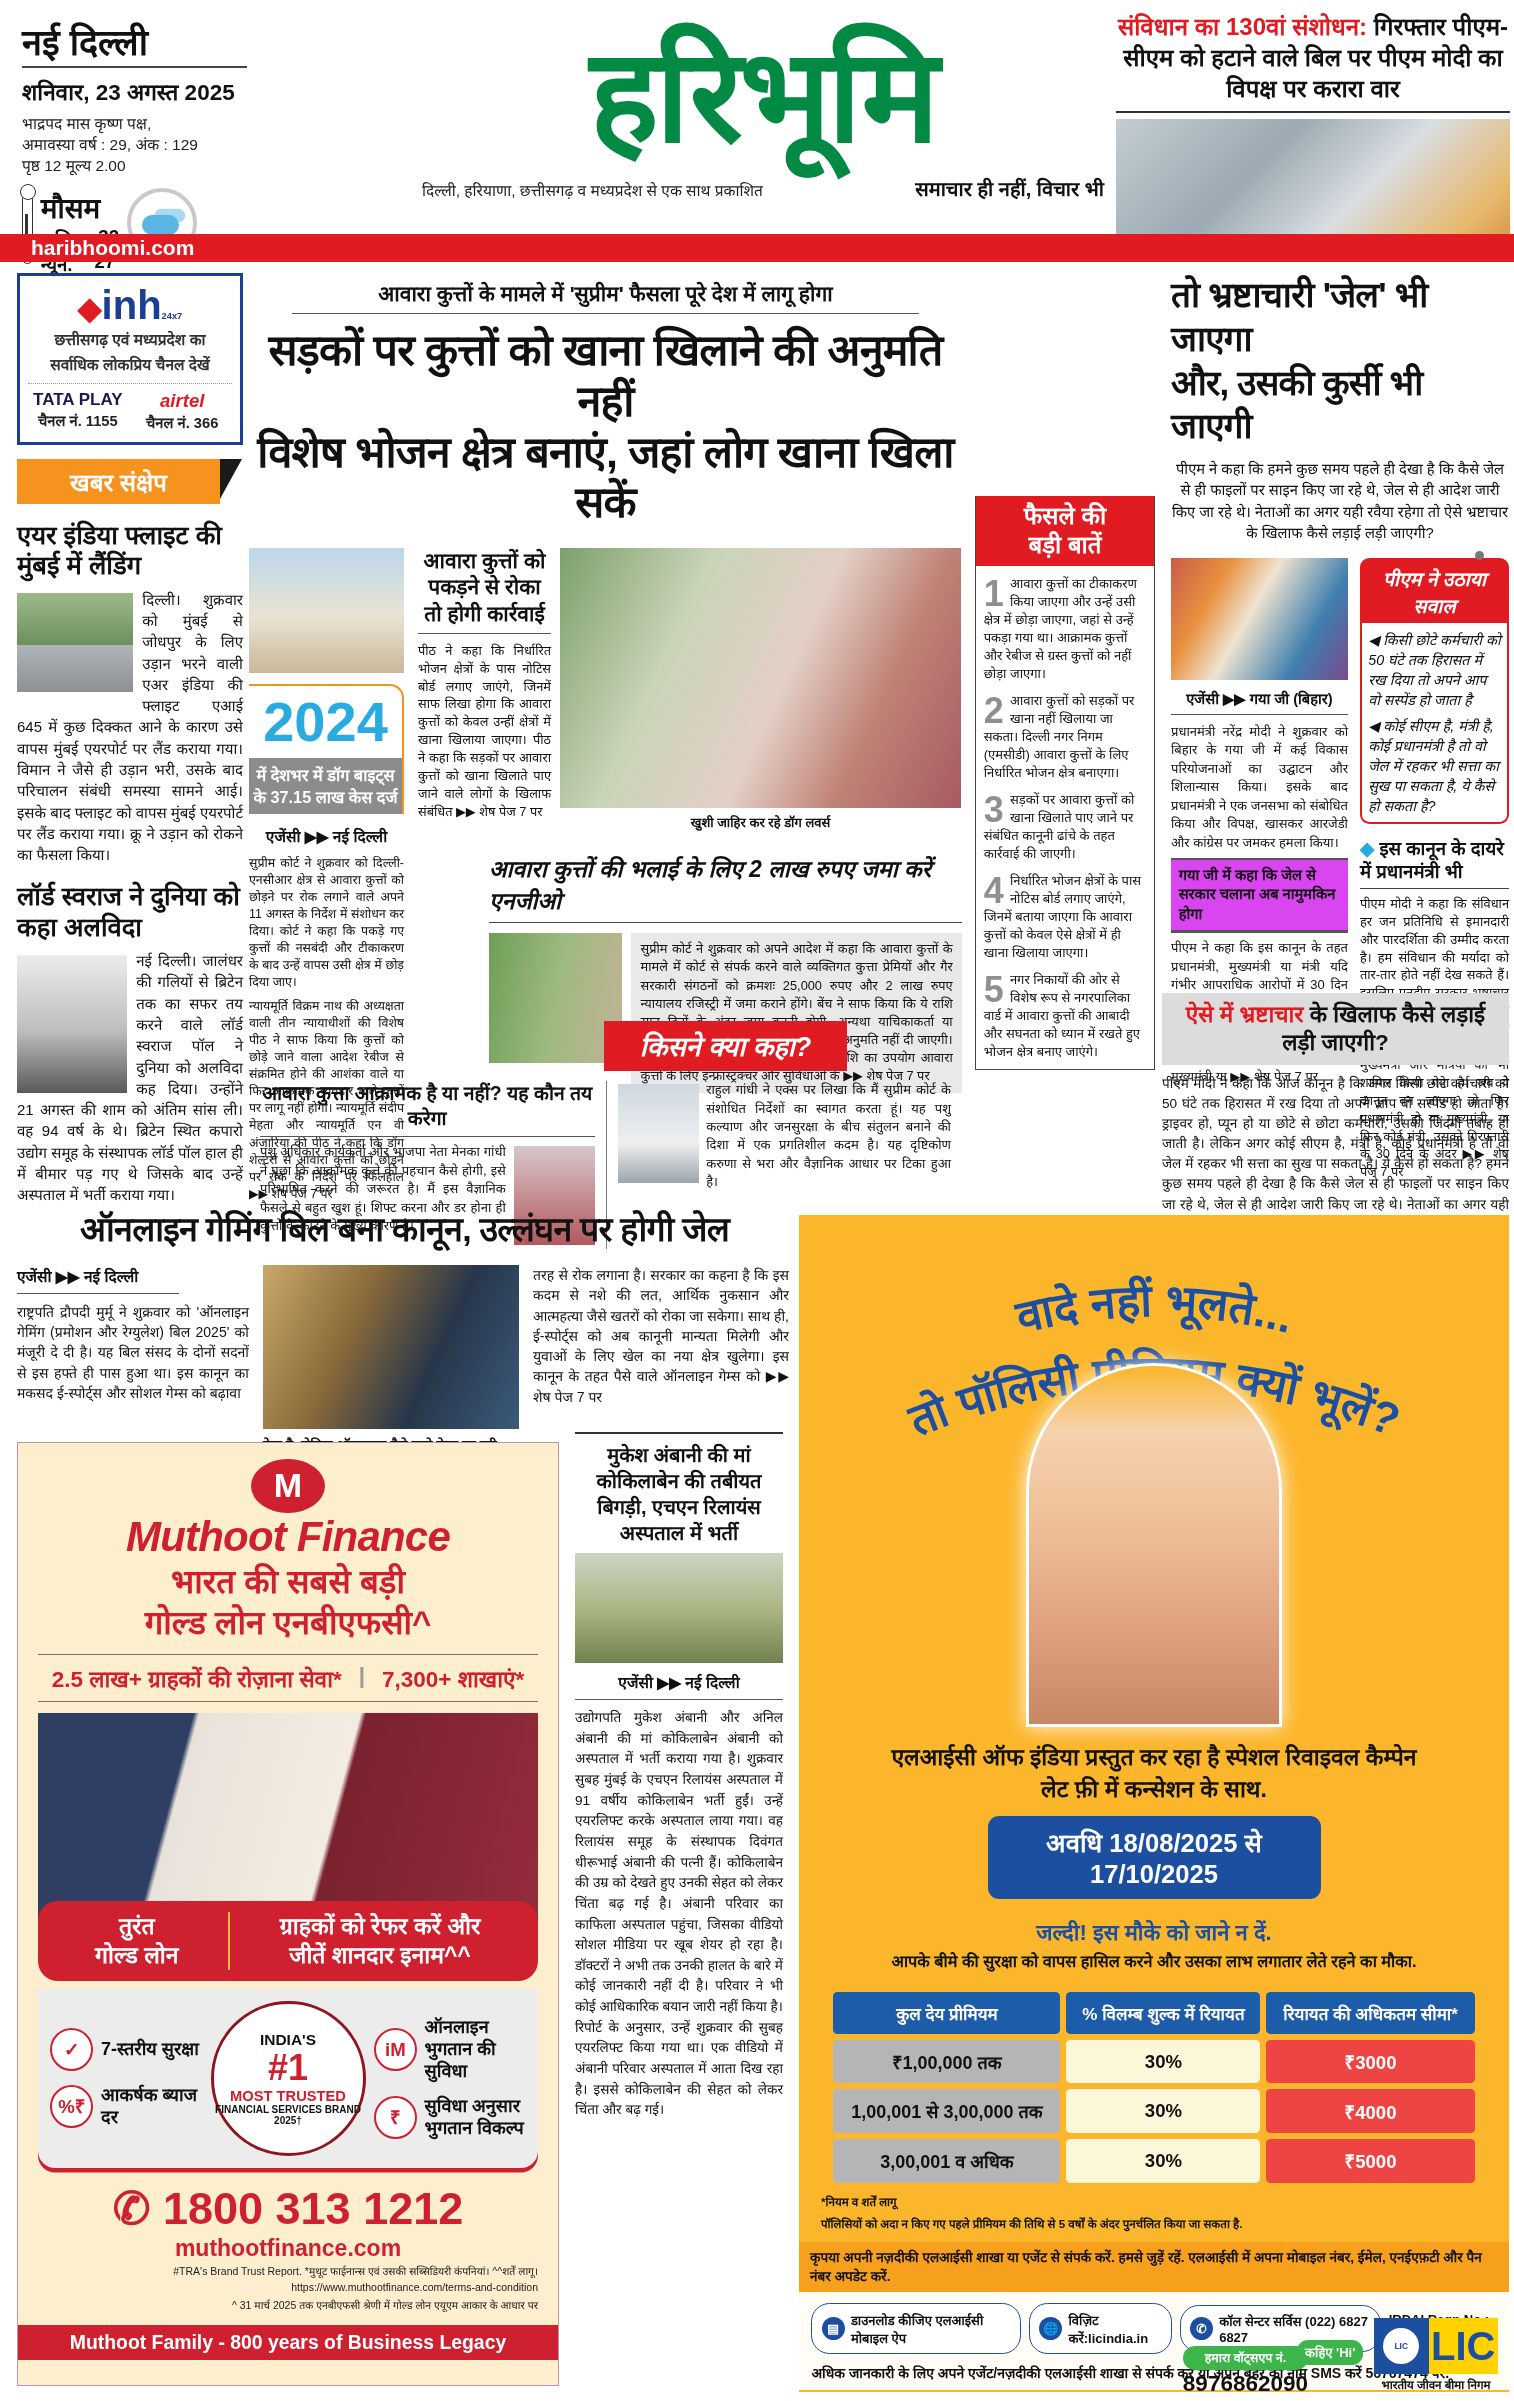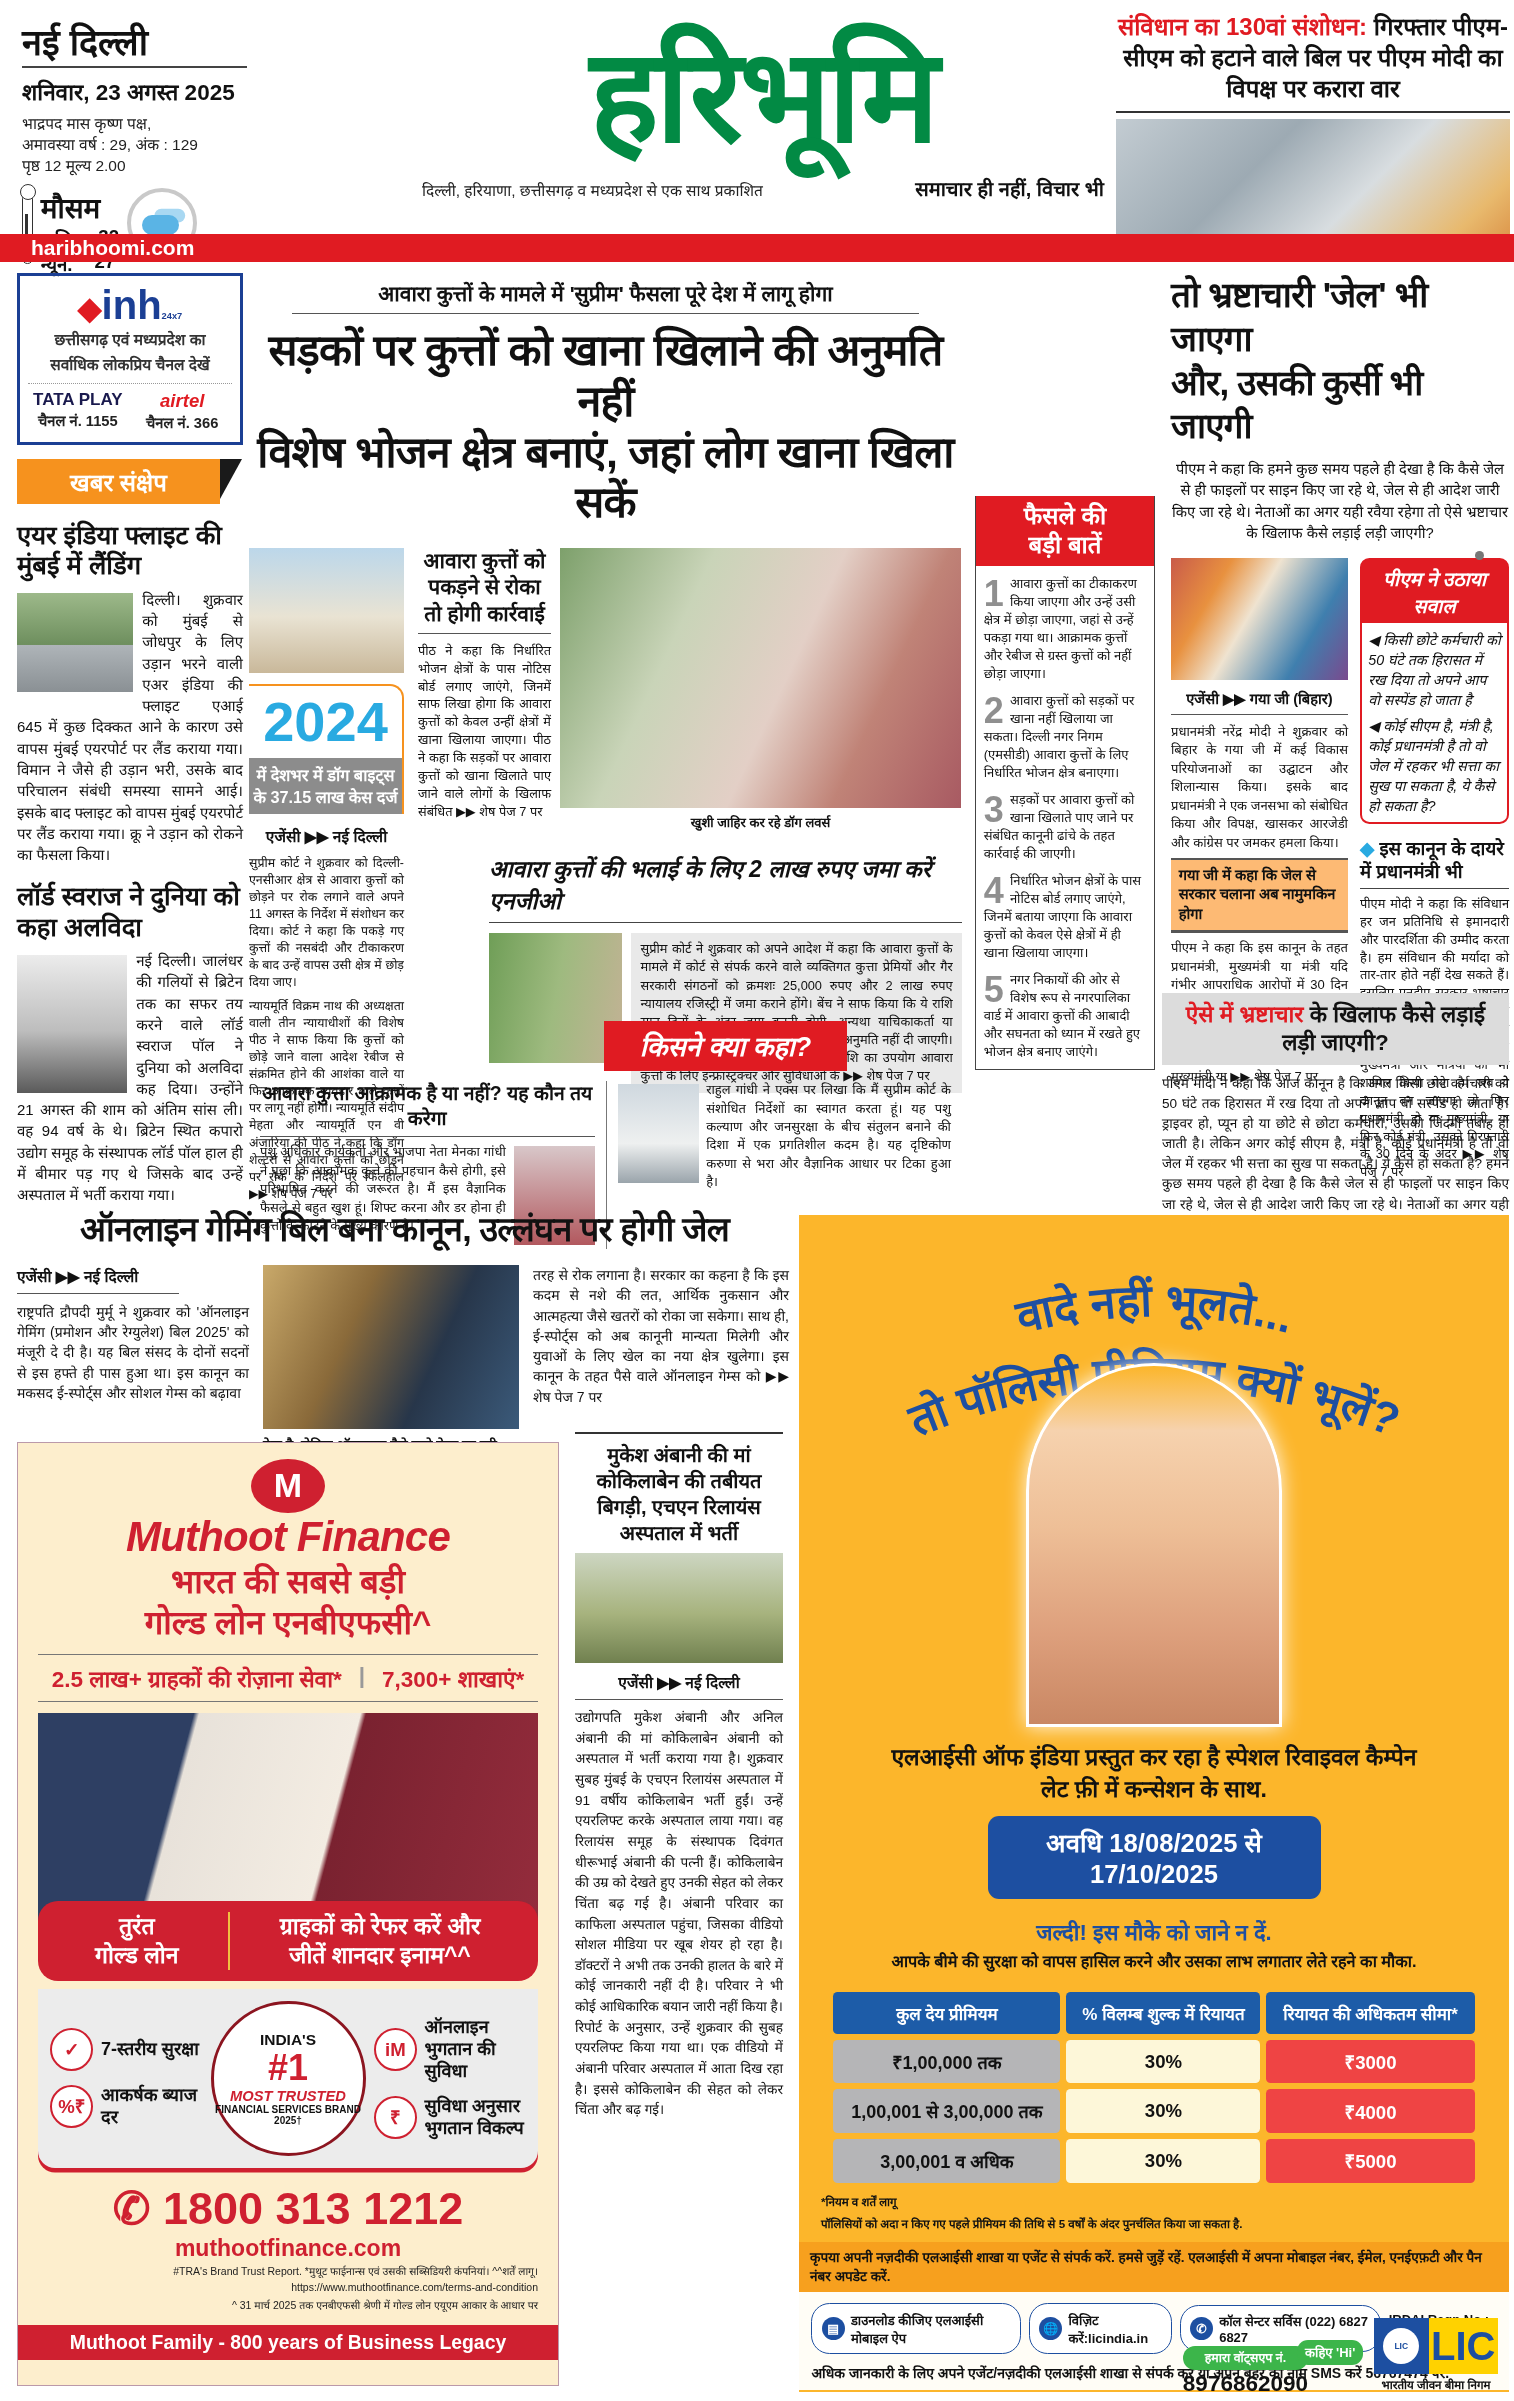--- a/index.html
+++ b/index.html
@@ -100,21 +100,21 @@
 
   
   .rstory { left:1171px; top:273px; width:338px; }
   .r-hl { font-size:35px; font-weight:bold; line-height:1.25; letter-spacing:-0.8px; }
   .r-deck { margin-top:11px; font-size:14.7px; line-height:1.45; text-align:center; font-weight:500; }
   .r-grid { position:relative; margin-top:14px; height:546px; }
   .r-left { position:absolute; left:0; top:0; width:177px; }
   .modi-ph { width:100%; height:122px; background:linear-gradient(120deg,#c95b4a 0%,#e8913f 25%,#efe3d0 45%,#3f7fae 75%,#7a4a8e 100%); }
   .r-cap { font-size:14.7px; font-weight:bold; text-align:center; margin:7.7px 0; border-bottom:1.5px solid #555; padding-bottom:6.2px; }
   .r-body { font-size:13px; line-height:1.42; }
-  .r-grayins { background:#fdba74; border-top:2.3px solid #555; border-bottom:3.1px solid #555; padding:6.2px 7.7px; font-size:14.7px; font-weight:bold; line-height:1.3; margin:6.2px 0; }
+  .r-grayins { background:#d946ef; border-top:2.3px solid #555; border-bottom:3.1px solid #555; padding:6.2px 7.7px; font-size:14.7px; font-weight:bold; line-height:1.3; margin:6.2px 0; }
   .r-right { position:absolute; left:189px; top:0; width:149px; }
   .pmq { border:2.3px solid #e01b22; border-radius:9.3px; padding:0 6.2px 6.2px; position:relative; }
   .pmq::before { content:""; position:absolute; top:-9.3px; right:23px; width:9.3px; height:9.3px; background:#777; border-radius:50%; }
   .pmq-t { background:#e01b22; color:#fff; font-size:19.4px; font-weight:bold; font-style:italic; text-align:center; padding:4.6px 3.1px; margin:0 -6.2px 6.2px; border-radius:4.6px 4.6px 0 0; }
   .pmq-b { font-size:14.3px; font-style:italic; font-weight:500; line-height:1.4; margin-top:6.2px; }
   .law-t { margin-top:12.4px; font-size:18.6px; font-weight:bold; line-height:1.25; border-bottom:1.5px solid #444; padding-bottom:4.6px; }
   .law-t .dia { color:#29aae1; }
   .law-b { margin-top:6.2px; font-size:12.8px; line-height:1.4; }
   .fight { left:1162px; top:993px; width:347px; }
   .fight-t { background:#dcdcdc; font-size:22.5px; font-weight:bold; padding:7.7px 6.2px; text-align:center; line-height:1.25; }
@@ -152,21 +152,21 @@
   .mu-pill .pl { width:38%; border-right:2.3px solid #f0c040; }
   .mu-pill .pr { width:62%; }
   .mu-feats { background:#ececec; border-radius:0 0 17px 17px; margin-top:7.7px; padding:12.4px; display:flex; align-items:center; gap:7.7px; box-shadow:0 4.6px 0 #cf2030; }
   .feat-col { width:33%; display:flex; flex-direction:column; gap:14px; }
   .feat { display:flex; align-items:center; gap:7.7px; font-size:18px; font-weight:bold; line-height:1.2; }
   .f-ic { width:43px; height:43px; flex:none; border:2.3px solid #cf2030; border-radius:50%; color:#cf2030; display:flex; align-items:center; justify-content:center; font-size:18.6px; font-weight:bold; background:#fff; }
   .badge1 { width:34%; }
   .badge1 > div { width:155px; height:155px; margin:0 auto; background:#fff; border:3.1px solid #8c1520; border-radius:50%; display:flex; flex-direction:column; align-items:center; justify-content:center; text-align:center; line-height:1.1; }
   .bd-a { font-size:15.5px; font-weight:bold; }
   .bd-b { font-size:36px; font-weight:bold; color:#cf2030; }
-  .bd-c { font-size:14.7px; font-weight:bold; color:#cf2030;font-style:italic; }
+  .bd-c { font-size:14.7px; font-weight:bold; color:#cf2030; }
   .bd-d { font-size:10px; font-weight:bold; }
   .mu-phone { text-align:center; font-size:45px; font-weight:bold; color:#cf2030; margin-top:14px; }
   .mu-web { text-align:center; font-size:23px; font-weight:bold; color:#cf2030; }
   .mu-note { text-align:right; font-size:10.5px; margin-top:2px; line-height:1.5; color:#222; }
   .mu-foot { background:#cf2030; color:#fff; text-align:center; font-size:19.4px; font-weight:bold; padding:6.2px 0; margin:11px -20px -15.5px; }
 
   
   .lic { left:799px; top:1215px; width:710px; height:1177px; background:#fcb62b; overflow:hidden; }
   .lic-arc { display:block; margin:7.7px auto 0; }
   .hands-arch { width:256px; height:364px; margin:-116px auto 0; border:3.9px solid #fff; border-radius:128px 128px 0 0; box-shadow:0 0 20px rgba(255,255,255,.9);

